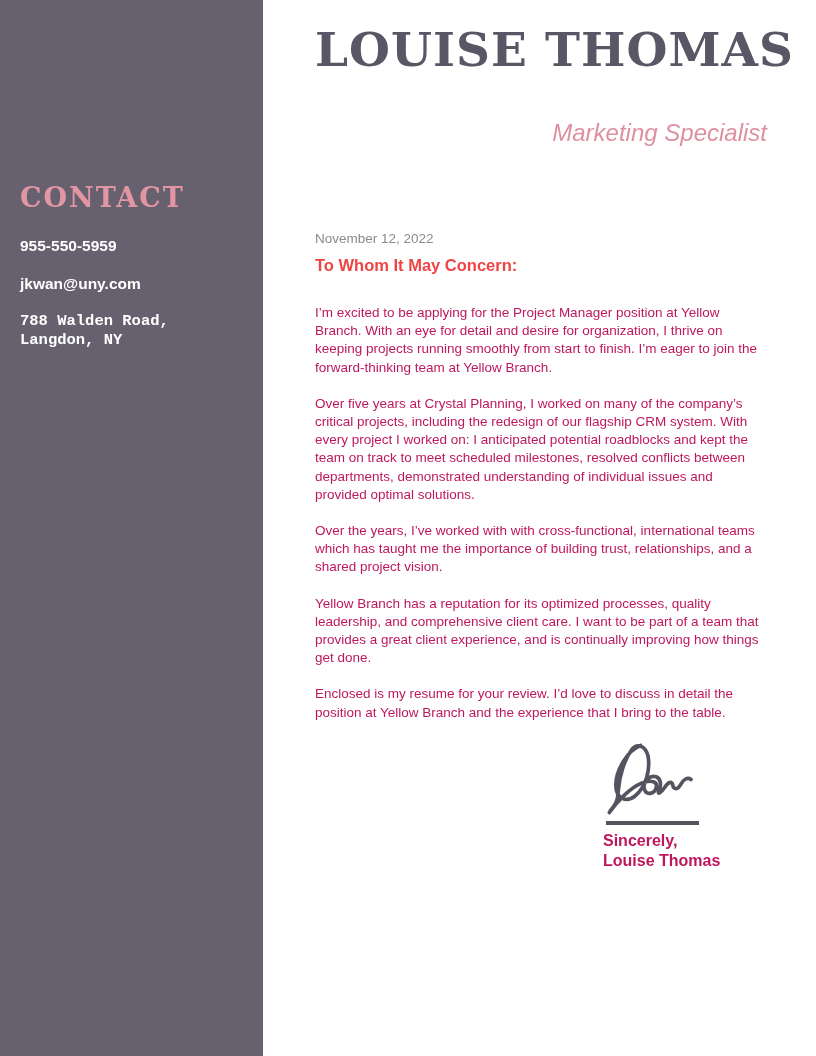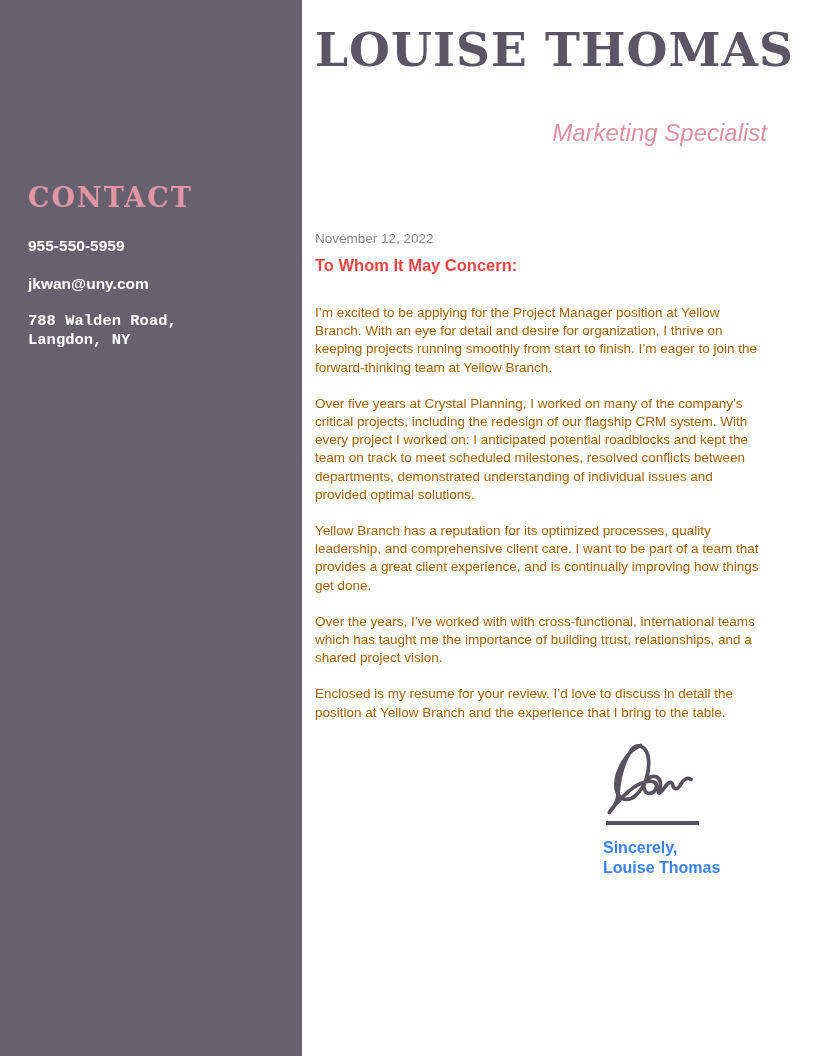--- a/index.html
+++ b/index.html
@@ -7,23 +7,23 @@
   body {
     font-family: "Liberation Sans", sans-serif;
     background: #ffffff;
     position: relative;
     overflow: hidden;
   }
   .page { position: absolute; inset: 0; background: #ffffff; }
 
   
   .sidebar {
-    position: absolute; left: 0; top: 0; width: 302px; height: 1056px;
+    position: absolute; left: 0; top: 0; width: 263px; height: 1056px;
     background: #67616F;
-    padding: 183px 30px 0 28px;
+    padding: 183px 30px 0 20px;
   }
   .contact-heading {
     font-family: "DejaVu Serif", "Liberation Serif", serif;
     font-weight: bold;
     font-size: 27px;
     line-height: 30px;
     letter-spacing: 2px;
     color: #E295A2;
   }
   .contact-item {
@@ -69,21 +69,21 @@
     margin-top: 7px;
     font-size: 16.5px;
     line-height: 22px;
     font-weight: bold;
     color: #ef4444;
   }
   .body-text { margin-top: 28px; }
   .body-text p {
     font-size: 13.5px;
     line-height: 18.2px;
-    color: #a16207;
+    color: #be185d;
     margin-bottom: 18px;
   }
 
   
   .signature-block {
     margin-top: 14px;
     margin-left: auto;
     width: 164px;
   }
   .signature-svg { display: block; margin-left: 1px; width: 97px; height: 78px; }
@@ -93,25 +93,25 @@
     stroke-width: 4;
     stroke-linecap: round;
     stroke-linejoin: round;
   }
   .signature-line {
     margin-top: 3px; margin-left: 3px;
     width: 93px; height: 4px;
     background: #57525F;
   }
   .closing {
-    margin-top: 13px;
+    margin-top: 6px;
     font-weight: bold;
     font-size: 16px;
     line-height: 20px;
-    color: #3b82f6;
+    color: #be185d;
   }
 </style>
 </head>
 <body>
 
 <div class="page">
 
   <aside class="sidebar">
     <h2 class="contact-heading">CONTACT</h2>
     <p class="contact-item contact-phone">955-550-5959</p>
@@ -122,22 +122,22 @@
   <main class="main">
     <h1 class="name">LOUISE THOMAS</h1>
     <div class="job-title">Marketing Specialist</div>
 
     <div class="date">November 12, 2022</div>
     <div class="salutation">To Whom It May Concern:</div>
 
     <div class="body-text">
       <p>I’m excited to be applying for the Project Manager position at Yellow Branch. With an eye for detail and desire for organization, I thrive on keeping projects running smoothly from start to finish. I’m eager to join the forward-thinking team at Yellow Branch.</p>
       <p>Over five years at Crystal Planning, I worked on many of the company’s critical projects, including the redesign of our flagship CRM system. With every project I worked on: I anticipated potential roadblocks and kept the team on track to meet scheduled milestones, resolved conflicts between departments, demonstrated understanding of individual issues and provided optimal solutions.</p>
+      <p>Over the years, I’ve worked with with cross-functional, international teams which has taught me the importance of building trust, relationships, and a shared project vision.</p>
       <p>Yellow Branch has a reputation for its optimized processes, quality leadership, and comprehensive client care. I want to be part of a team that provides a great client experience, and is continually improving how things get done.</p>
-      <p>Over the years, I’ve worked with with cross-functional, international teams which has taught me the importance of building trust, relationships, and a shared project vision.</p>
       <p>Enclosed is my resume for your review. I’d love to discuss in detail the position at Yellow Branch and the experience that I bring to the table.</p>
     </div>
 
     <div class="signature-block">
       <svg class="signature-svg" viewBox="0 0 100 85" aria-hidden="true">
         <path d="M37,6 C23,11 10,33 10,49 C10,63 21,69 31,61 C43,51 48,32 45,17 C42,6 33,3 27,11 C19,22 14,40 13,53 C12,63 12,66 8,72 C6,75 4,77 3,79 C12,66 26,52 38,47 C49,43 56,45 54,52 C52,59 43,61 41,53 C39,45 47,38 54,40 C59,42 60,49 57,55 C55,60 59,58 63,52 C67,46 71,44 72,49 C73,54 77,55 81,48 C84,43 88,40 92,43"></path>
       </svg>
       <div class="signature-line"></div>
       <div class="closing"><span>Sincerely,</span><br><span>Louise Thomas</span></div>
     </div>

